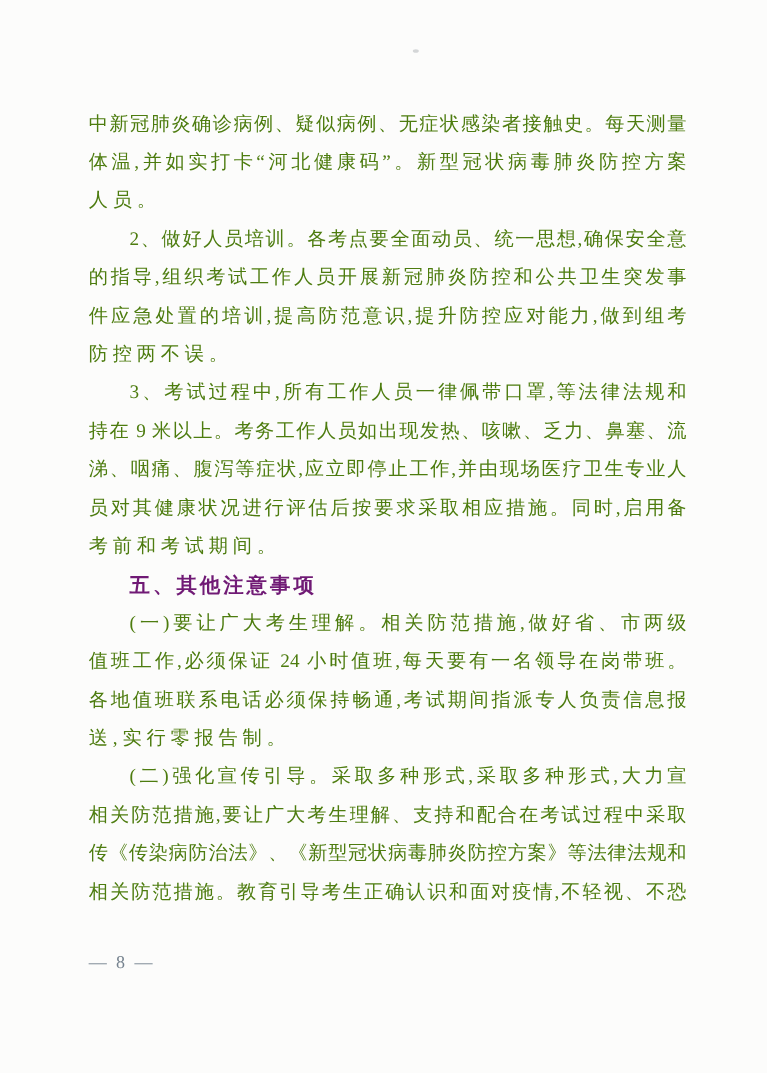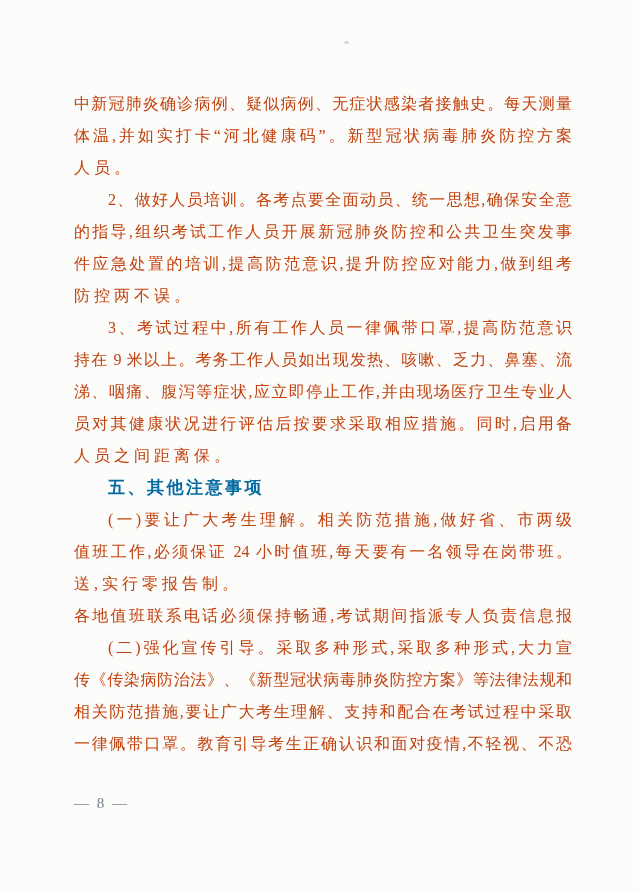--- a/index.html
+++ b/index.html
@@ -18,40 +18,40 @@
   .text-block {
     position: absolute;
     left: 74px;
     top: 88px;
     width: 498px;
   }
   .line {
     height: 32px;
     line-height: 32px;
     font-size: 16px;
-    color: #c2410c;
+    color: #4d7c0f;
     text-align: justify;
     text-align-last: justify;
     text-justify: inter-character;
     overflow: hidden;
     white-space: normal;
   }
   .line.indent {
     padding-left: 34px;
   }
   .line.last {
     text-align: right;
     text-align-last: left;
     letter-spacing: 4px;
   }
   .line.heading {
     font-family: "Liberation Sans", sans-serif;
     font-weight: bold;
     font-size: 17px;
-    color: #0369a1;
+    color: #701a75;
     text-align: center;
     text-align-last: left;
     letter-spacing: 2.5px;
   }
   .em {
   }
   .page-number {
     position: absolute;
     left: 74px;
     top: 788px;
@@ -83,35 +83,35 @@
 
     <div class="line"><span>中新冠肺炎确诊病例、疑似病例、无症状感染者接触史。每天测量</span></div>
     <div class="line"><span>体温,并如实打卡“河北健康码”。新型冠状病毒肺炎防控方案</span></div>
     <div class="line last"><span>人员。</span></div>
 
     <div class="line indent"><span>2、</span><span class="em">做好人员培训</span><span>。各考点要全面动员、统一思想,确保安全意</span></div>
     <div class="line"><span>的指导,组织考试工作人员开展新冠肺炎防控和公共卫生突发事</span></div>
     <div class="line"><span>件应急处置的培训,提高防范意识,提升防控应对能力,做到组考</span></div>
     <div class="line last"><span>防控两不误。</span></div>
 
-    <div class="line indent"><span>3、考试过程中,所有工作人员</span><span class="em">一律佩带口罩</span><span>,提高防范意识</span></div>
+    <div class="line indent"><span>3、考试过程中,所有工作人员</span><span class="em">一律佩带口罩</span><span>,等法律法规和</span></div>
     <div class="line"><span>持在 9 米以上。考务工作人员如出现发热、咳嗽、乏力、鼻塞、流</span></div>
     <div class="line"><span>涕、咽痛、腹泻等症状,应立即停止工作,并由现场医疗卫生专业人</span></div>
     <div class="line"><span>员对其健康状况进行评估后按要求采取相应措施。同时,启用备</span></div>
-    <div class="line last"><span>人员之间距离保。</span></div>
+    <div class="line last"><span>考前和考试期间。</span></div>
 
     <div class="line heading indent"><span>五、其他注意事项</span></div>
 
     <div class="line indent"><span>(一)</span><span class="em">要让广大考生理解</span><span>。相关防范措施,做好省、市两级</span></div>
     <div class="line"><span>值班工作,必须保证 24 小时值班,每天要有一名领导在岗带班。</span></div>
+    <div class="line"><span>各地值班联系电话必须保持畅通,考试期间指派专人负责信息报</span></div>
     <div class="line last"><span>送,实行零报告制。</span></div>
-    <div class="line"><span>各地值班联系电话必须保持畅通,考试期间指派专人负责信息报</span></div>
 
     <div class="line indent"><span>(二)</span><span class="em">强化宣传引导</span><span>。采取多种形式,采取多种形式,大力宣</span></div>
+    <div class="line"><span>相关防范措施,要让广大考生理解、支持和配合在考试过程中采取</span></div>
     <div class="line"><span>传《传染病防治法》、《新型冠状病毒肺炎防控方案》等法律法规和</span></div>
-    <div class="line"><span>相关防范措施,要让广大考生理解、支持和配合在考试过程中采取</span></div>
-    <div class="line"><span>一律佩带口罩。教育引导考生正确认识和面对疫情,不轻视、不恐</span></div>
+    <div class="line"><span>相关防范措施。教育引导考生正确认识和面对疫情,不轻视、不恐</span></div>
 
   </div>
 
   <div class="page-number">— 8 —</div>
 
 </div>
 
 </body></html>

